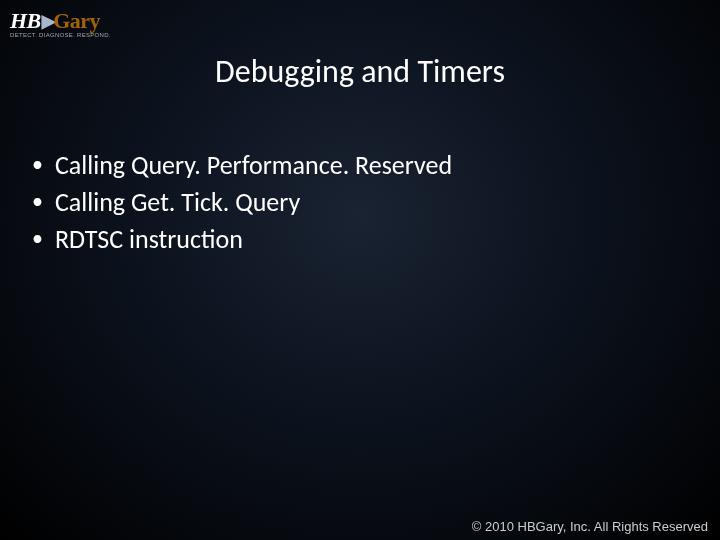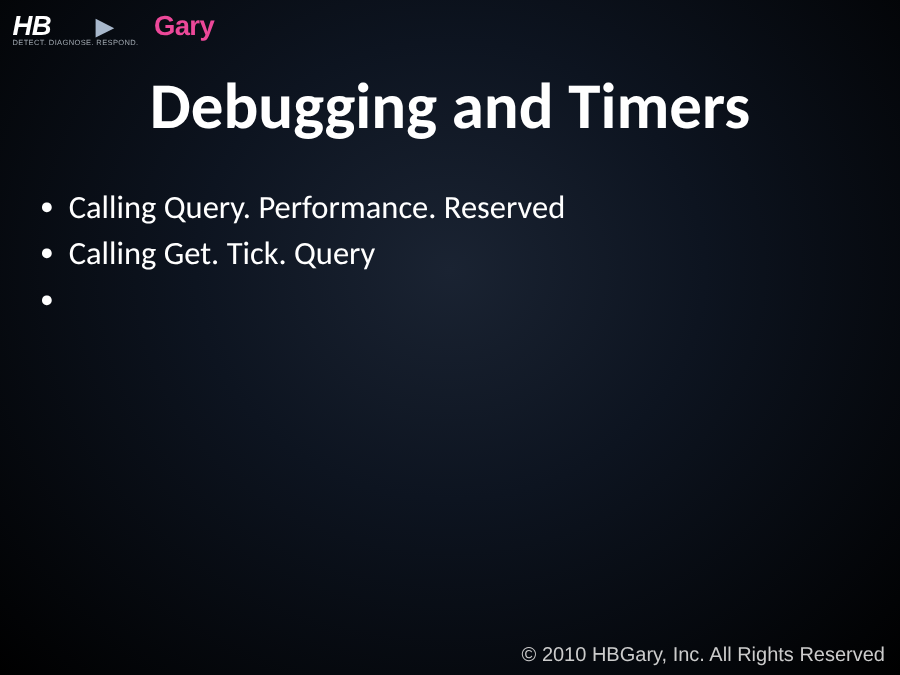--- a/index.html
+++ b/index.html
@@ -24,52 +24,51 @@
       display: flex;
       flex-direction: column;
       align-items: flex-start;
     }
     .logo-main {
       display: flex;
       align-items: center;
       font-weight: bold;
       font-size: 22px;
       letter-spacing: -0.5px;
-      font-family: Liberation Sans, sans-serif;
-      gap: 35px;
+      font-family: Liberation Serif, serif;
     }
     .logo-hb {
       color: #ffffff;
       font-style: italic;
       font-weight: 900;
     }
     .logo-arrow {
       color: #a8b8cc;
       margin: 0 -2px 0 1px;
       font-size: 18px;
     }
     .logo-gary {
-      color: #ec4899;
+      color: #a16207;
       font-weight: 900;
     }
     .logo-tagline {
       font-size: 6px;
       color: #a0a8b0;
       letter-spacing: 0.3px;
       margin-top: -2px;
       font-family: Arial, sans-serif;
     }
     .slide-title {
       position: absolute;
       top: 52px;
       left: 0;
       width: 100%;
       text-align: center;
-      font-size: 52px;
-      font-weight: 700;
+      font-size: 32px;
+      font-weight: 400;
       color: #ffffff;
       font-family: Calibri, 'Segoe UI', Arial, sans-serif;
     }
     .bullet-list {
       position: absolute;
       top: 148px;
       left: 32px;
       list-style: none;
     }
     .bullet-list li {
@@ -83,21 +82,21 @@
     }
     .bullet-dot {
       font-size: 22px;
       margin-right: 12px;
       line-height: 1.5;
     }
     .copyright {
       position: absolute;
       bottom: 6px;
       right: 12px;
-      font-size: 16px;
+      font-size: 13px;
       color: #cccccc;
       font-family: Arial, sans-serif;
     }
   </style>
 </head>
 <body>
 
 <div class="logo-container">
   <div class="logo-main">
     <span class="logo-hb">HB</span>
@@ -113,16 +112,17 @@
   <li>
     <span class="bullet-dot">•</span>
     <span>Calling Query. Performance. Reserved</span>
   </li>
   <li>
     <span class="bullet-dot">•</span>
     <span>Calling Get. Tick. Query</span>
   </li>
   <li>
     <span class="bullet-dot">•</span>
+    <span>RDTSC instruction</span>
   </li>
 </ul>
 
 <div class="copyright">© 2010 HBGary, Inc. All Rights Reserved</div>
 
 </body></html>

